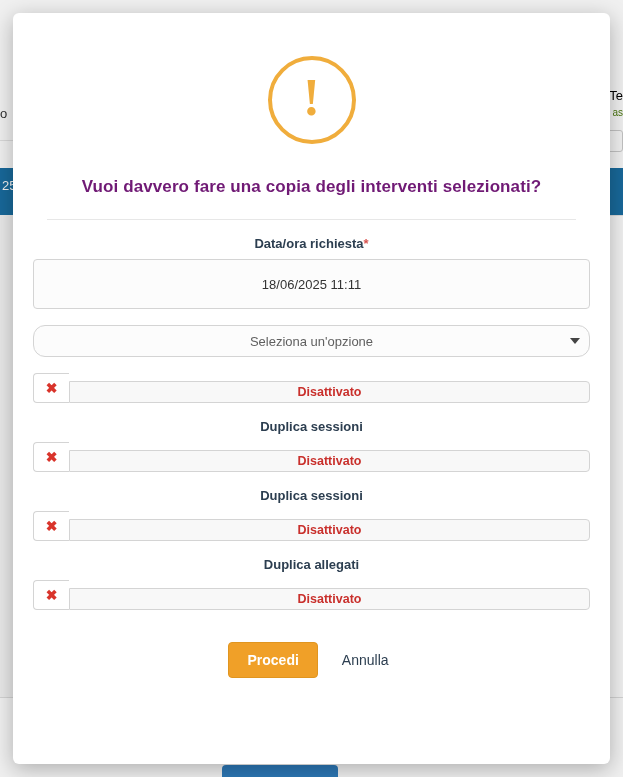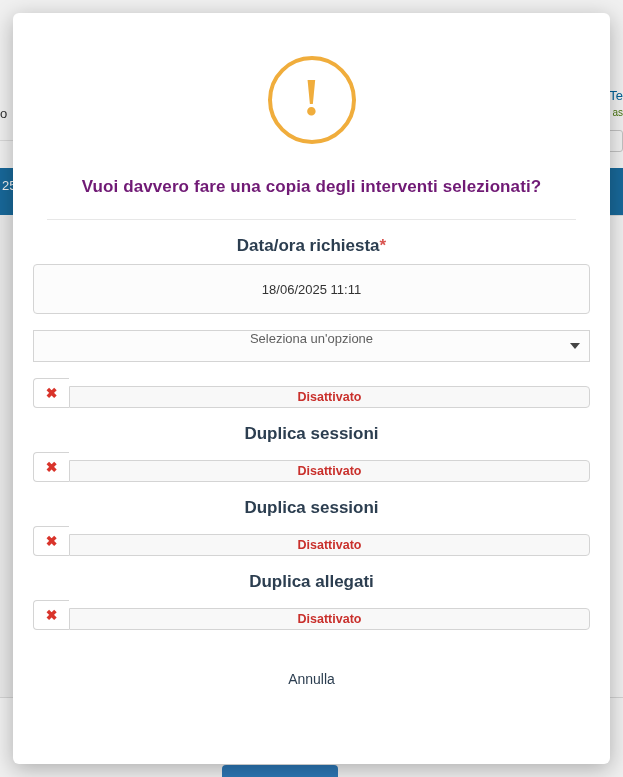--- a/index.html
+++ b/index.html
@@ -38,21 +38,21 @@
   .bg-left-text {
     position: absolute;
     left: 0; top: 106px;
     font-size: 13px;
     color: #333333;
   }
   .bg-right-text1 {
     position: absolute;
     right: 0; top: 88px;
     font-size: 13px;
-    color: #0369a1;
+    color: #000000;
     text-align: right;
   }
   .bg-right-text2 {
     position: absolute;
     right: 0; top: 107px;
     font-size: 10px;
     color: #4d7c0f;
     text-align: center;
   }
   .bg-field-box {
@@ -163,21 +163,21 @@
     height: 1px;
     background: #e7e7e7;
   }
 
   
   .form-group {
     margin-top: 16px;
   }
   .form-label {
     text-align: center;
-    font-size: 17px;
+    font-size: 13px;
     font-weight: bold;
     color: #2c3e50;
     margin-bottom: 8px;
   }
   .req-star {
     color: #d9534f;
     font-weight: bold;
   }
   .text-input {
     width: 100%;
@@ -191,23 +191,24 @@
     font-size: 13px;
     color: #333333;
     font-family: "Liberation Sans", sans-serif;
   }
   .select-box {
     position: relative;
     width: 100%;
     box-sizing: border-box;
     height: 32px;
     border: 1px solid #d4d4d4;
-    border-radius: 0;
+    border-radius: 12px;
     background: #fcfcfc;
     display: flex;
+    align-items: center;
     justify-content: center;
   }
   .select-placeholder {
     font-size: 13px;
     color: #5f5f5f;
   }
   .select-caret {
     position: absolute;
     right: 9px;
     top: 50%;
@@ -354,18 +355,19 @@
 
       <div class="form-group">
         <div class="form-label">Duplica allegati</div>
         <div class="toggle-row">
           <div class="toggle-x">✖</div>
           <div class="toggle-value">Disattivato</div>
         </div>
       </div>
 
       <div class="modal-footer">
+        <button class="btn-primary">Procedi</button>
         <button class="btn-link">Annulla</button>
       </div>
 
     </div>
   </div>
 </div>
 
 </body></html>

